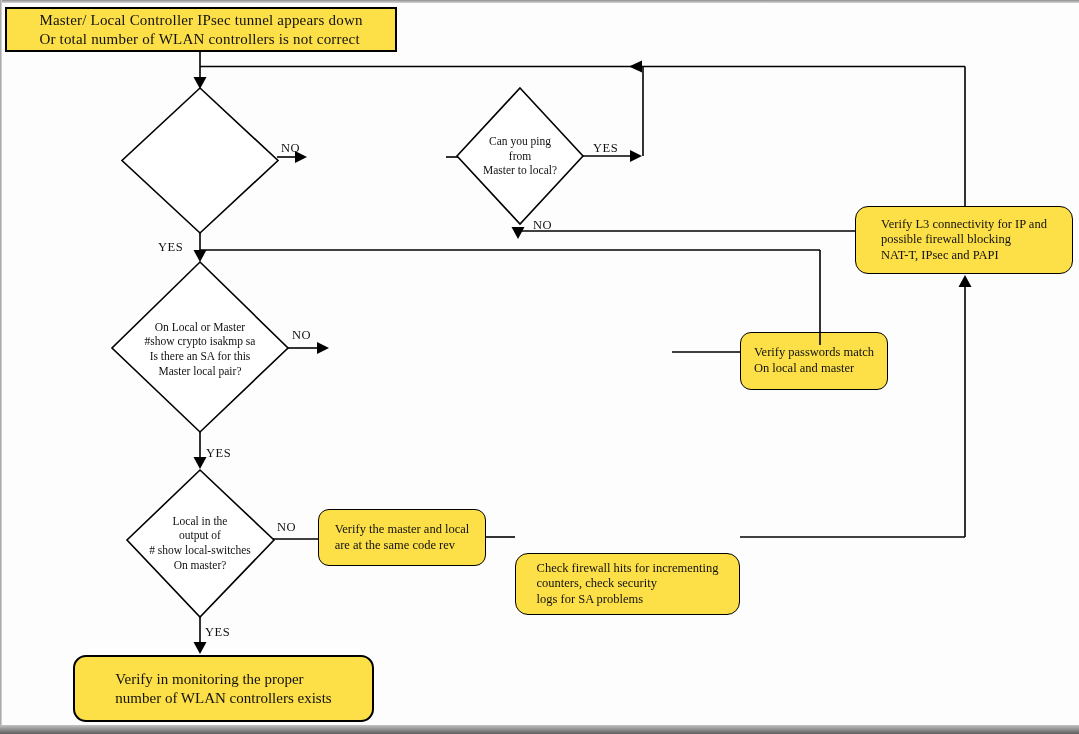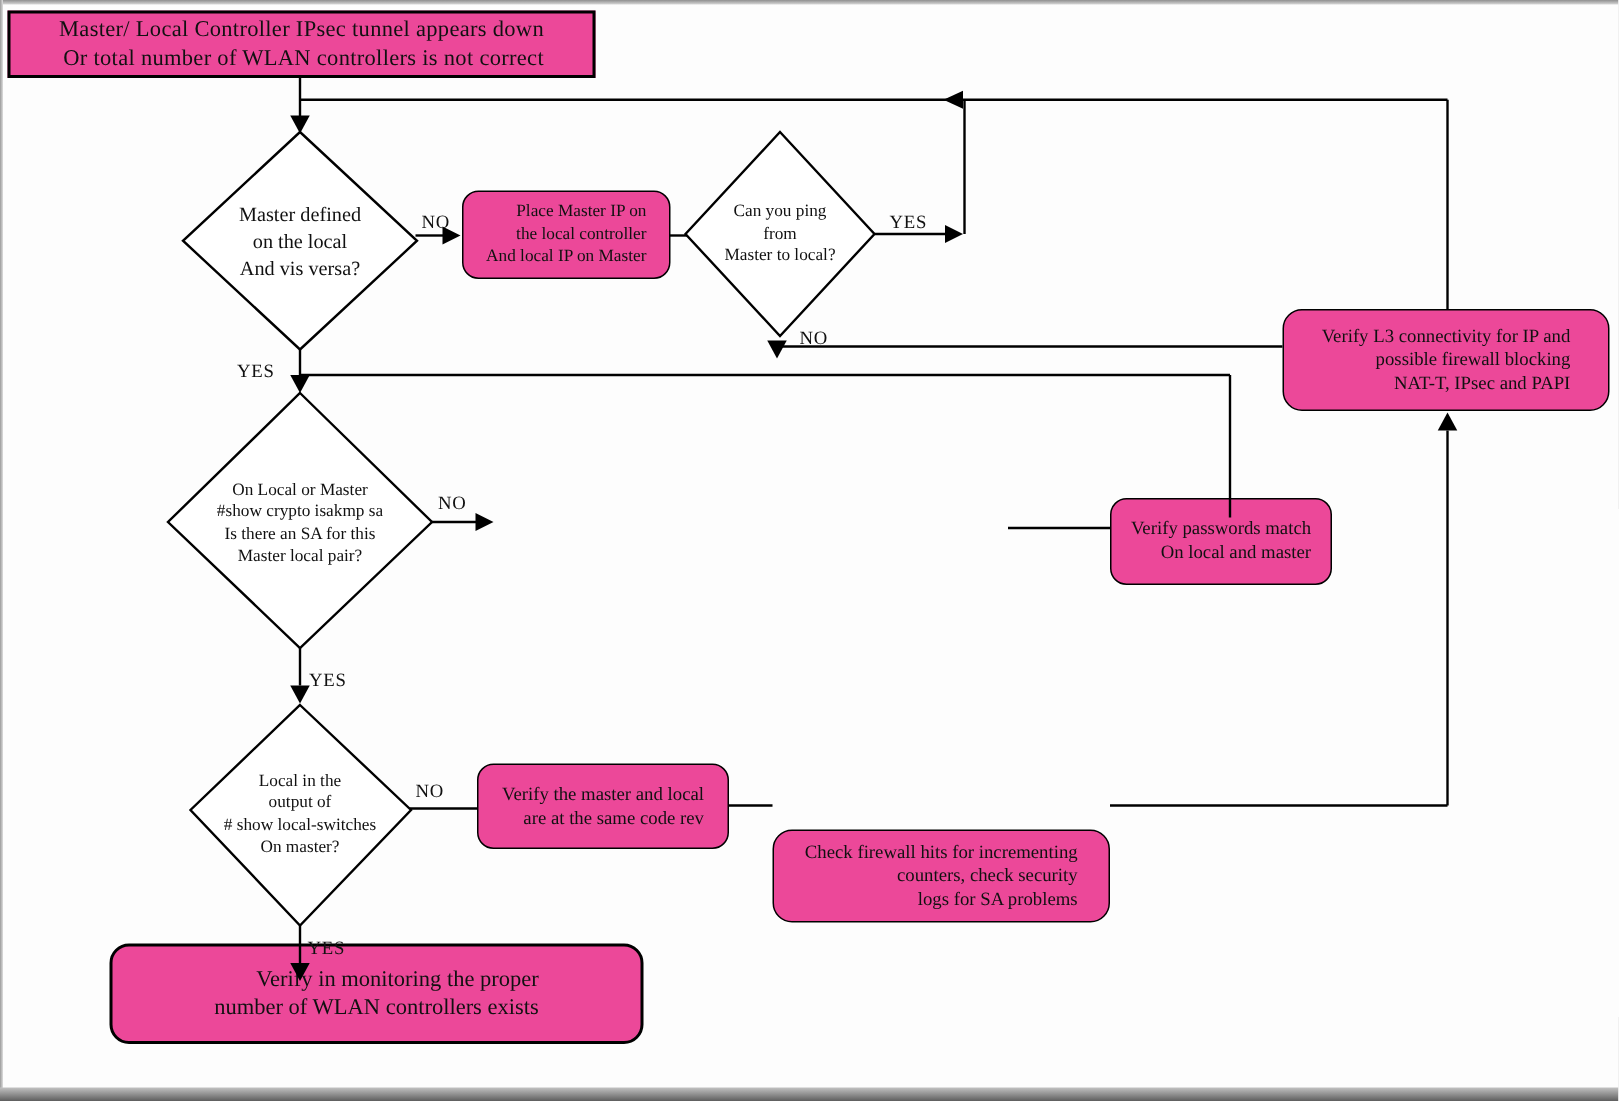--- a/index.html
+++ b/index.html
@@ -17,22 +17,22 @@
   .edge-left{position:absolute;left:0;top:0;width:2px;height:100%;
     background:linear-gradient(90deg,#9a9a9a,#dedede);z-index:5;}
   .edge-bottom{position:absolute;left:0;bottom:0;width:100%;height:9px;
     background:linear-gradient(#c2c2c2,#5e5e5e);z-index:5;}
 
   .layer-svg{position:absolute;left:0;top:0;z-index:2;pointer-events:none;}
 
   .node{
     position:absolute;z-index:1;
     display:flex;align-items:center;justify-content:center;
-    text-align:right;white-space:pre-line;
-    background:#ec4899;border:1.6px solid #000;
+    text-align:left;white-space:pre-line;
+    background:#fde047;border:1.6px solid #000;
     box-sizing:border-box;
     line-height:1.25;
   }
   .rounded{border-radius:11px;}
   .start{border-width:2.5px;font-size:15px;letter-spacing:.2px;}
   .final{border-width:2px;border-radius:13px;font-size:15px;}
 
   .dtext{
     position:absolute;z-index:3;
     display:flex;align-items:center;justify-content:center;
@@ -48,40 +48,37 @@
   .fs13{font-size:13.5px;line-height:1.32;}
 </style>
 </head>
 <body>
 
 <div id="canvas">
 
   <div class="node start" style="left:5px;top:7px;width:392px;height:45px;">Master/ Local Controller IPsec tunnel appears down
 Or total number of WLAN controllers is not correct</div>
 
-  <div class="node rounded fs11" style="left:308px;top:127px;width:139px;height:59px;">Place Master IP on
-the local controller
-And local IP on Master</div>
 
   <div class="node rounded fs12" style="left:855px;top:206px;width:218px;height:68px;border-radius:13px;">Verify L3 connectivity for IP and
 possible firewall blocking
 NAT-T, IPsec and PAPI</div>
 
 
   <div class="node rounded fs12" style="left:740px;top:332px;width:148px;height:58px;">Verify passwords match
 On local and master</div>
 
   <div class="node rounded fs12" style="left:318px;top:509px;width:168px;height:57px;">Verify the master and local
 are at the same code rev</div>
 
   <div class="node rounded fs12" style="left:515px;top:508px;width:225px;height:62px;border-radius:13px;margin-top:45px;">Check firewall hits for incrementing
 counters, check security
 logs for SA problems</div>
 
-  <div class="node final" style="left:73px;top:629px;width:356px;height:67px;">Verify in monitoring the proper
+  <div class="node final" style="left:73px;top:655px;width:301px;height:67px;">Verify in monitoring the proper
 number of WLAN controllers exists</div>
 
   <svg class="layer-svg" width="1079" height="734" viewBox="0 0 1079 734">
     <g stroke="#000" stroke-width="1.6" fill="none">
       <path d="M200 52 V80"></path>
       <path d="M200 66.5 H965"></path>
       <path d="M965 66.5 V206"></path>
       <path d="M583 156 H630"></path>
       <path d="M643 156 V66.5"></path>
       <path d="M518 231 H855"></path>
@@ -112,23 +109,20 @@
       <polygon points="193.5,642 206.5,642 200,654"></polygon>
     </g>
     <g fill="#fff" stroke="#000" stroke-width="1.6">
       <polygon points="200,88 278,160.5 200,233 122,160.5"></polygon>
       <polygon points="520,88 583,156 520,224 457,156"></polygon>
       <polygon points="200,262 288,348 200,432 112,348"></polygon>
       <polygon points="200,470 274,540 200,617 127,540"></polygon>
     </g>
   </svg>
 
-  <div class="dtext fs13" style="left:120px;top:120px;width:160px;height:82px;">Master defined
-on the local
-And vis versa?</div>
 
   <div class="dtext fs11" style="left:113px;top:317px;width:174px;height:64px;">On Local or Master
 #show crypto isakmp sa
 Is there an SA for this
 Master local pair?</div>
 
   <div class="dtext fs11" style="left:455px;top:125px;width:130px;height:62px;">Can you ping
 from
 Master to local?</div>
 

